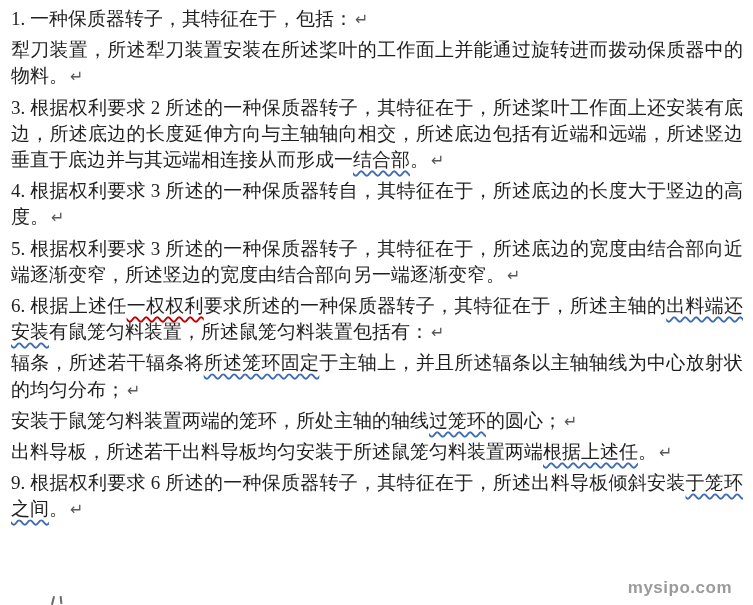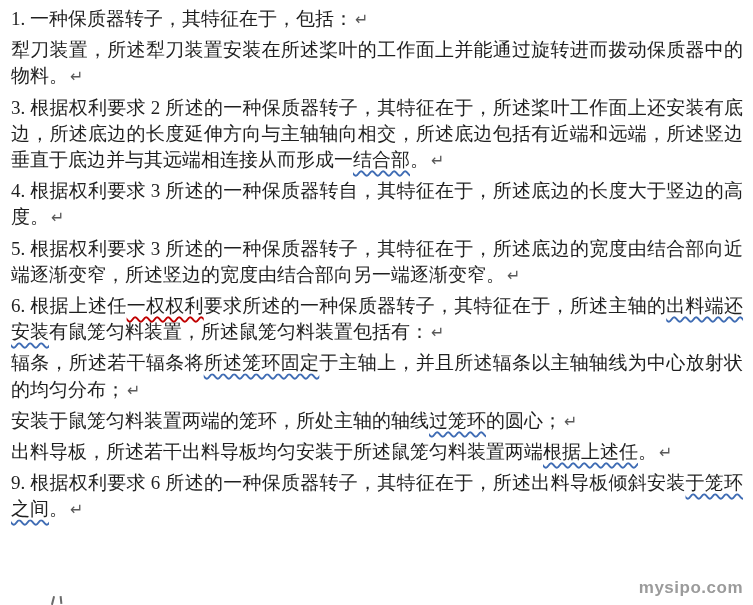--- a/index.html
+++ b/index.html
@@ -27,21 +27,21 @@
   .caret{
     display:inline-block;width:1.5px;height:20px;background:#111111;
     vertical-align:-3px;margin:0 1px 0 0;
   }
   .pilcrow{
     font-family:"DejaVu Sans",sans-serif;
     color:#595959;font-size:16px;padding-left:2px;
     text-decoration:none;
   }
   .watermark{
-    position:absolute;right:10px;bottom:7px;
+    position:absolute;right:21px;bottom:7px;
     font-family:"Liberation Sans",sans-serif;font-weight:bold;
     font-size:17px;color:#9b9b9b;letter-spacing:0.5px;
   }
   .frag{position:absolute;left:52px;top:596px;width:20px;height:9px;}
   .frag i{position:absolute;display:block;width:2px;height:9px;background:#6b6b6b;transform:rotate(14deg);left:0;top:0;}
   .frag i:nth-child(2){left:8px;height:8px;transform:rotate(-6deg);}
 </style>
 </head>
 <body>
 

